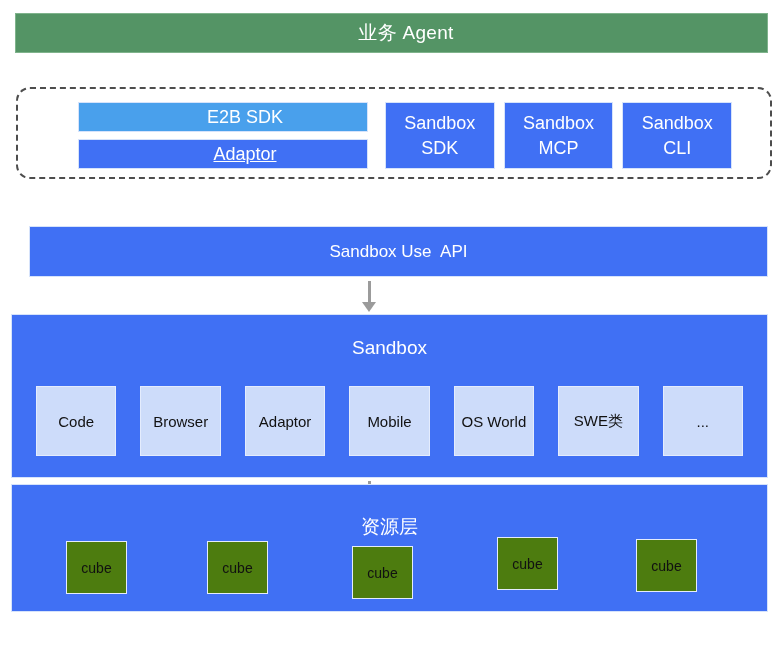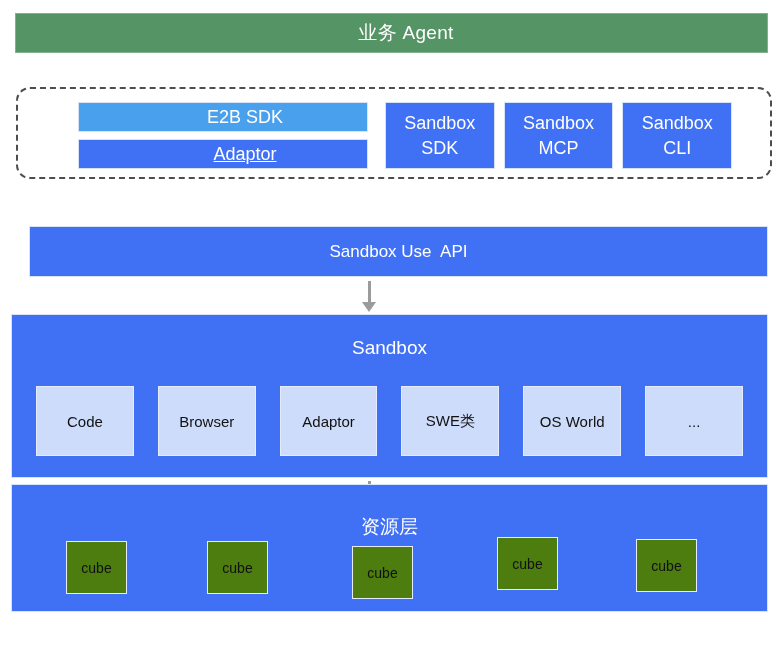--- a/index.html
+++ b/index.html
@@ -260,24 +260,27 @@
       <div class="item-box">
         <span>Code</span>
       </div>
       <div class="item-box">
         <span>Browser</span>
       </div>
       <div class="item-box">
         <span>Adaptor</span>
       </div>
       <div class="item-box">
+        <span>Mobile</span>
+      </div>
+      <div class="item-box">
+        <span>OS World</span>
+      </div>
+      <div class="item-box">
         <span>SWE类</span>
-      </div>
-      <div class="item-box">
-        <span>OS World</span>
       </div>
       <div class="item-box">
         <span>...</span>
       </div>
     </div>
   </div>
 
   <div class="arrow arrow-2">
     <div class="shaft"></div>
     <div class="head"></div>

